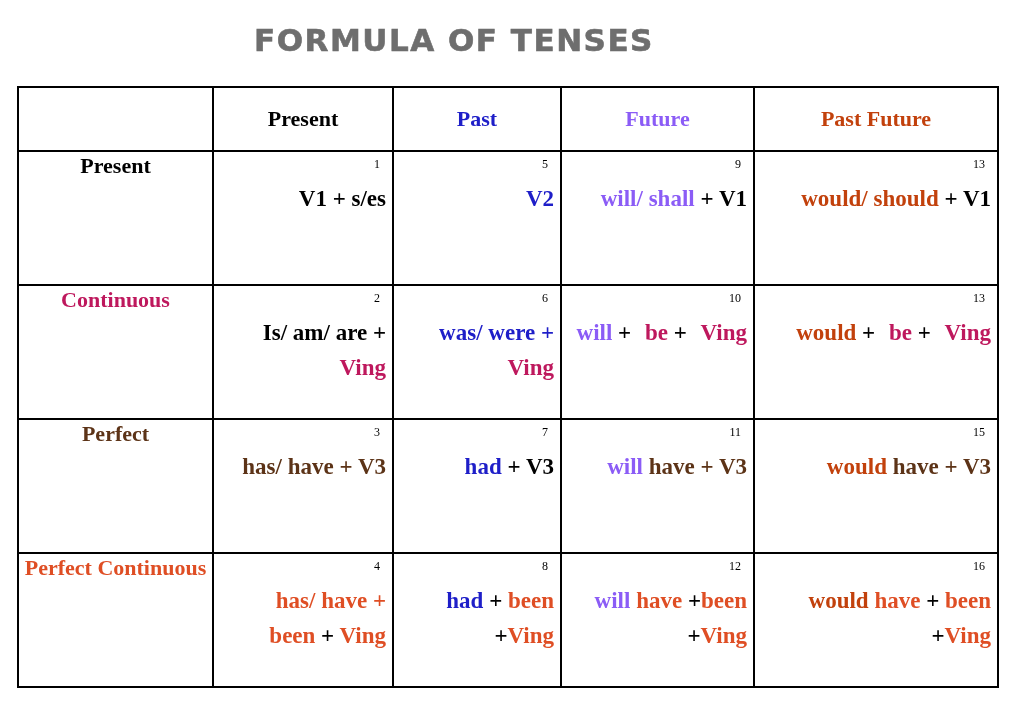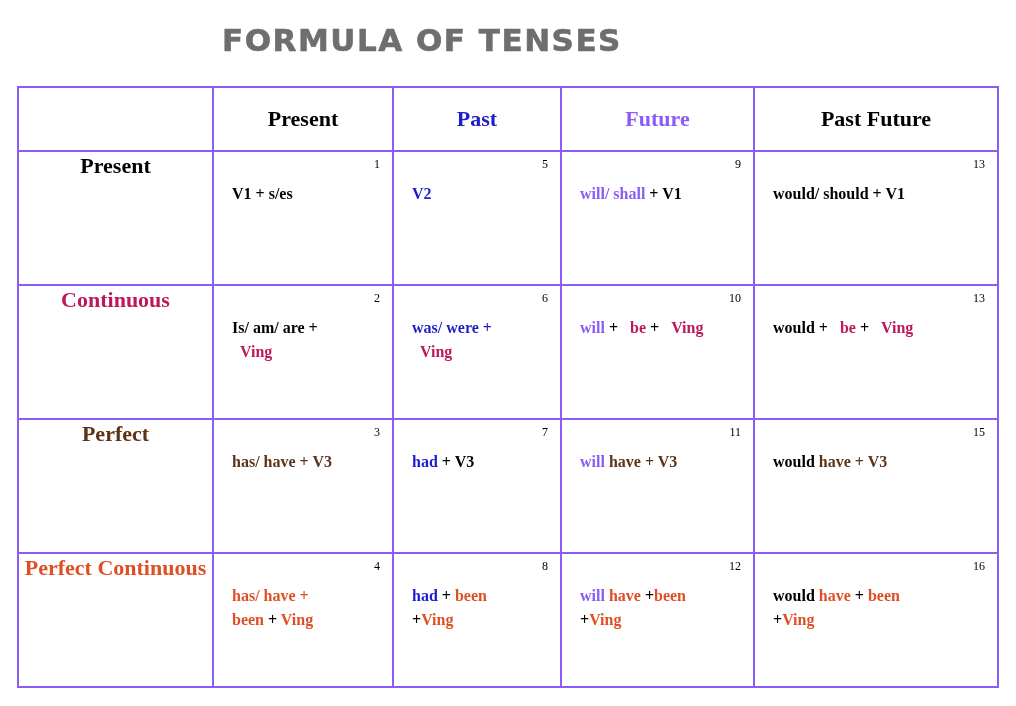--- a/index.html
+++ b/index.html
@@ -26,34 +26,35 @@
     left: 0;
     top: 22px;
     width: 844px;
     text-align: center;
     font-family: "DejaVu Sans", sans-serif;
     font-weight: bold;
     font-size: 31px;
     letter-spacing: 1.5px;
     color: #6e6e6e;
     text-transform: uppercase;
+    padding-left: 32px;
     -webkit-text-stroke: 0.6px #6e6e6e;
   }
 
   
   .tense-table {
     position: absolute;
     left: 17px;
     top: 86px;
     width: 982px;
     border-collapse: collapse;
     table-layout: fixed;
   }
   .tense-table td, .tense-table th {
-    border: 2px solid #8b5cf6;
+    border: 2px solid #000000;
     padding: 0;
     vertical-align: top;
     background: #ffffff;
   }
 
   col.c-label { width: 195px; }
   col.c-present { width: 180px; }
   col.c-past { width: 168px; }
   col.c-future { width: 193px; }
   col.c-pastfuture { width: 244px; }
@@ -81,43 +82,43 @@
   
   .cell {
     position: relative;
     height: 132px;
   }
   .cell-inner {
     position: absolute;
     left: 0;
     right: 0;
     top: 30px;
-    text-align: left;
-    font-weight: bold;
-    font-size: 16px;
+    text-align: right;
+    font-weight: bold;
+    font-size: 23px;
     line-height: 1.5;
-    padding: 0 18px;
+    padding: 0 6px;
     box-sizing: border-box;
   }
   .cell-num {
     position: absolute;
     top: 5px;
     right: 12px;
     font-size: 12px;
     font-weight: normal;
     color: #000000;
     font-family: "Liberation Serif", serif;
   }
 
   
   .c-black  { color: #000000; }
   .c-blue   { color: #1e1ec8; margin-top: 40px; }
   .c-green  { color: #be185d; margin-left: 8px; }
   .c-purple { color: #8b5cf6; }
-  .c-pink   { color: #000000; }
+  .c-pink   { color: #c2410c; }
   .c-brown  { color: #5c3317; }
   .c-orange { color: #df4e24; }
 </style>
 </head>
 <body>
 
 <div class="page">
 
   <div class="title">FORMULA OF TENSES</div>
 

